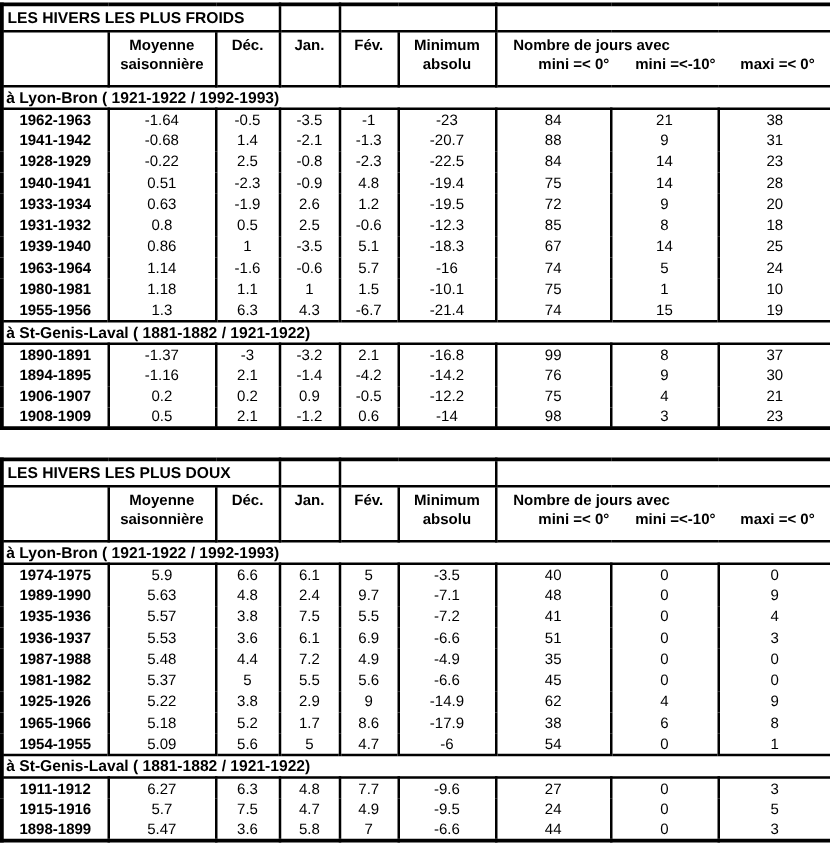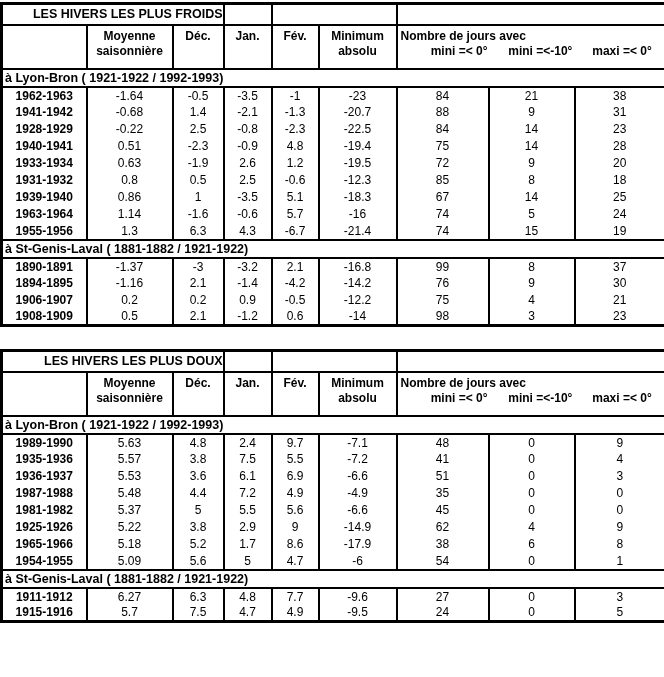--- a/index.html
+++ b/index.html
@@ -27,37 +27,37 @@
   }
 
   
   .title-row td {
     border: 2px solid #000;
     height: 21px;
     vertical-align: middle;
   }
   td.title-cell {
     font-weight: bold;
-    text-align: right;
+    text-align: left;
     padding-left: 3px;
     font-size: 12.5px;
   }
 
   
   .header-row td {
     border: 2px solid #000;
     height: 44px;
     text-align: center;
     vertical-align: top;
     font-weight: bold;
     padding-top: 3px;
     line-height: 15px;
   }
   td.jours-cell { text-align: left; }
-  .jours-title { padding-left: 3px; }
+  .jours-title { padding-left: 13px; }
   .jours-sub { display: flex; padding-left: 20px; }
   .jours-sub span { display: inline-block; text-align: center; }
 
   
   .section-row td {
     border-top: 2px solid #000;
     border-bottom: 2px solid #000;
     height: 18px;
     font-weight: bold;
     text-align: left;
@@ -205,20 +205,31 @@
         <tr class="data-row">
           <td class="year-cell">1963-1964</td>
           <td>1.14</td>
           <td>-1.6</td>
           <td>-0.6</td>
           <td>5.7</td>
           <td>-16</td>
           <td>74</td>
           <td>5</td>
           <td>24</td>
+        </tr>
+        <tr class="data-row">
+          <td class="year-cell">1980-1981</td>
+          <td>1.18</td>
+          <td>1.1</td>
+          <td>1</td>
+          <td>1.5</td>
+          <td>-10.1</td>
+          <td>75</td>
+          <td>1</td>
+          <td>10</td>
         </tr>
         <tr class="data-row">
           <td class="year-cell">1955-1956</td>
           <td>1.3</td>
           <td>6.3</td>
           <td>4.3</td>
           <td>-6.7</td>
           <td>-21.4</td>
           <td>74</td>
           <td>15</td>
@@ -311,20 +322,31 @@
               <span style="width: 88px;">mini =&lt; 0°</span>
               <span style="width: 84px;">mini =&lt;-10°</span>
               <span style="width: 89px;">maxi =&lt; 0°</span>
             </div>
           </td>
         </tr>
         <tr class="section-row">
           <td colspan="9">à Lyon-Bron ( 1921-1922 / 1992-1993)</td>
         </tr>
         <tr class="data-row">
+          <td class="year-cell">1974-1975</td>
+          <td>5.9</td>
+          <td>6.6</td>
+          <td>6.1</td>
+          <td>5</td>
+          <td>-3.5</td>
+          <td>40</td>
+          <td>0</td>
+          <td>0</td>
+        </tr>
+        <tr class="data-row">
           <td class="year-cell">1989-1990</td>
           <td>5.63</td>
           <td>4.8</td>
           <td>2.4</td>
           <td>9.7</td>
           <td>-7.1</td>
           <td>48</td>
           <td>0</td>
           <td>9</td>
         </tr>
@@ -423,15 +445,26 @@
           <td class="year-cell">1915-1916</td>
           <td>5.7</td>
           <td>7.5</td>
           <td>4.7</td>
           <td>4.9</td>
           <td>-9.5</td>
           <td>24</td>
           <td>0</td>
           <td>5</td>
         </tr>
+        <tr class="data-row">
+          <td class="year-cell">1898-1899</td>
+          <td>5.47</td>
+          <td>3.6</td>
+          <td>5.8</td>
+          <td>7</td>
+          <td>-6.6</td>
+          <td>44</td>
+          <td>0</td>
+          <td>3</td>
+        </tr>
       </tbody>
     </table>
   </div>
 
 </body></html>

